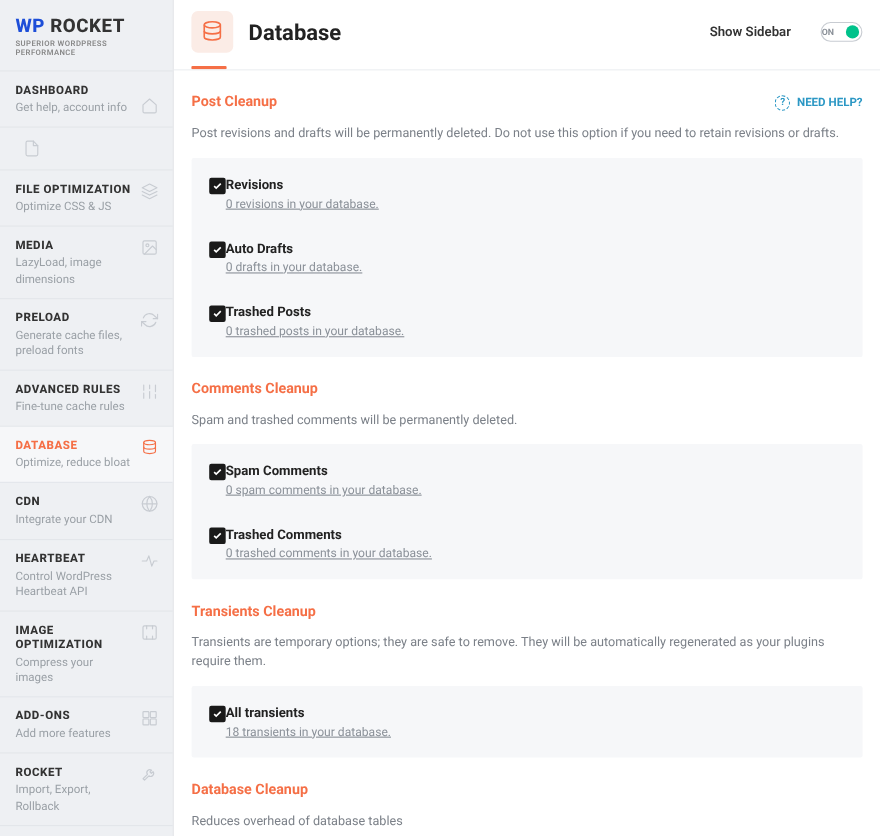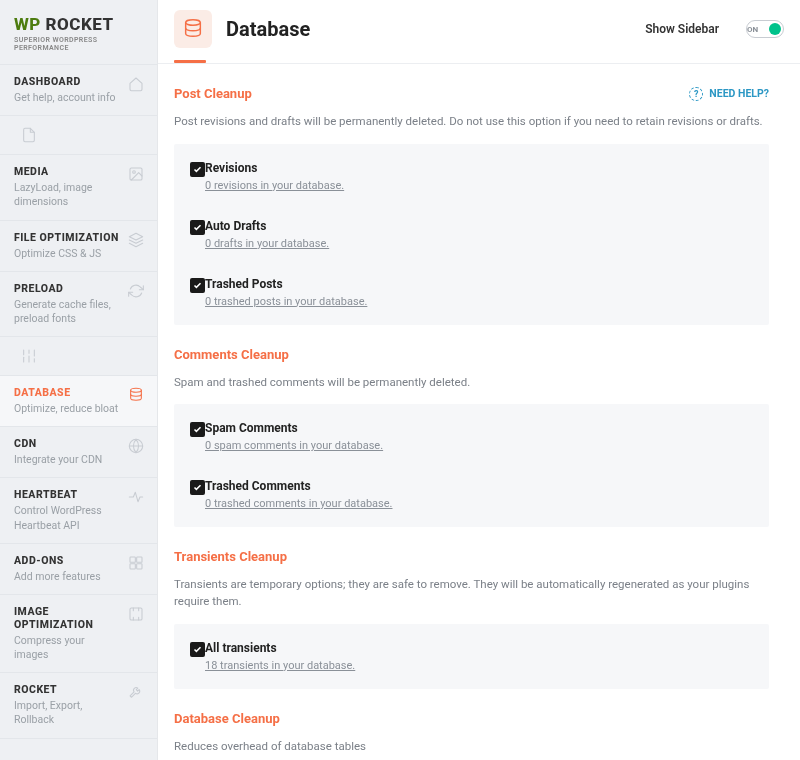--- a/index.html
+++ b/index.html
@@ -1,25 +1,25 @@
 <!DOCTYPE html>
 <html><head>
 <meta charset="utf-8">
 <style>
   html,body{margin:0;padding:0;font-family:-apple-system,BlinkMacSystemFont,"Segoe UI",Roboto,Helvetica,Arial,sans-serif;font-size:13px;color:#333;background:#fff;}
   *{box-sizing:border-box;}
   .app{display:flex;width:800px;height:760px;overflow:hidden;}
   .sidebar{width:158px;min-width:158px;background:#eef0f3;display:flex;flex-direction:column;border-right:1px solid #e5e7ea;}
   .logo{padding:14px 10px 12px 14px;color:#333;}
   .logo-top{font-weight:800;font-size:17px;letter-spacing:0.5px;}
-  .logo-top .wp{color:#4d7c0f;}
+  .logo-top .wp{color:#1d4ed8;}
   .logo-sub{font-size:7px;letter-spacing:0.4px;color:#888;margin-top:2px;font-weight:600;}
   .nav{display:flex;flex-direction:column;}
   .nav-item{display:flex;justify-content:space-between;align-items:flex-start;padding:10px 12px 10px 14px;border-bottom:1px solid #e3e6ea;cursor:pointer;}
-  .nav-item:first-child{border-top:1px solid #e3e6ea;}
+  .nav-item:first-child{border-top:1px solid #e3e6ea;align-items:flex-end;}
   .nav-text{display:flex;flex-direction:column;min-width:0;}
   .nav-label{font-size:10.5px;font-weight:800;letter-spacing:0.5px;color:#333;}
   .nav-sub{font-size:10.5px;color:#9aa0a6;line-height:1.35;margin-top:3px;}
   .nav-icon{width:18px;height:18px;margin-left:6px;flex-shrink:0;display:flex;align-items:center;justify-content:center;color:#c8ccd2;}
   .nav-item.active .nav-label{color:#f56f46;}
   .nav-item.active .nav-icon{color:#f56f46;}
   .nav-item.active{background:#f6f7f9;}
 
   .main{flex:1;display:flex;flex-direction:column;overflow:hidden;}
   .header{display:flex;align-items:center;justify-content:space-between;padding:10px 16px 0 16px;}
@@ -27,21 +27,21 @@
   .header-icon{width:38px;height:38px;border-radius:6px;background:#fbece6;display:flex;align-items:center;justify-content:center;color:#f56f46;}
   .header-title{font-size:20px;font-weight:700;color:#222;}
   .header-right{display:flex;align-items:center;gap:27px;}
   .show-sidebar{font-size:12px;font-weight:600;color:#333;}
   .toggle{width:38px;height:18px;border-radius:10px;border:1px solid #c8ccd2;background:#fff;position:relative;display:flex;align-items:center;cursor:pointer;}
   .toggle-label{font-size:8px;color:#8a9098;position:absolute;left:0;font-weight:700;}
   .toggle-knob{width:12px;height:12px;border-radius:50%;background:#00c28b;position:absolute;right:2px;}
   .tab-underline{margin:12px 16px 0 16px;height:3px;width:32px;background:#f56f46;border-radius:1px;}
   .divider{height:1px;background:#eceef1;margin-top:0;}
 
-  .content{flex:1;overflow-y:auto;padding:0 31px 20px 16px;}
+  .content{flex:1;overflow-y:auto;padding:0 16px 20px 16px;}
   .section{margin-top:22px;}
   .section-head{display:flex;align-items:center;justify-content:space-between;}
   .section-title{font-size:13px;font-weight:700;color:#f56f46;}
   .need-help{display:flex;align-items:center;gap:6px;font-size:10.5px;color:#2b97c4;font-weight:700;}
   .need-help-icon{width:14px;height:14px;border:1.5px dashed #2b97c4;border-radius:50%;display:flex;align-items:center;justify-content:center;font-size:9px;}
   .section-desc{font-size:11.5px;color:#7b8088;margin-top:12px;line-height:1.45;}
   .card{background:#f6f7f9;border-radius:2px;margin-top:14px;padding:4px 16px;}
   .opt{display:flex;padding:13px 0;}
   .opt+.opt{border-top:1px solid #ececef00;}
   .chk{width:15px;height:15px;min-width:15px;background:#1a1a1a;border-radius:2px;display:flex;align-items:center;justify-content:center;margin-top:1px;cursor:pointer;}
@@ -80,58 +80,62 @@
         <div class="nav-item">
     <span class="nav-icon">
             <svg width="16" height="16" viewBox="0 0 24 24" fill="none" stroke="currentColor" stroke-width="1.6" stroke-linecap="round" stroke-linejoin="round">
               <path d="M14 2H6a2 2 0 0 0-2 2v16a2 2 0 0 0 2 2h12a2 2 0 0 0 2-2V8z"></path>
               <path d="M14 2v6h6"></path>
             </svg>
           </span>
         </div>
         <div class="nav-item">
     <div class="nav-text">
+      <span class="nav-label">FILE OPTIMIZATION</span>
+      <span class="nav-sub">Optimize CSS &amp; JS</span>
+    </div>
+    <span class="nav-icon">
+            <svg width="16" height="16" viewBox="0 0 24 24" fill="none" stroke="currentColor" stroke-width="1.6" stroke-linecap="round" stroke-linejoin="round">
+              <polygon points="12 2 2 7 12 12 22 7 12 2"></polygon>
+              <polyline points="2 17 12 22 22 17"></polyline>
+              <polyline points="2 12 12 17 22 12"></polyline>
+            </svg>
+          </span>
+        </div>
+        <div class="nav-item">
+    <div class="nav-text">
       <span class="nav-label">MEDIA</span>
       <span class="nav-sub">LazyLoad, image dimensions</span>
     </div>
     <span class="nav-icon">
             <svg width="16" height="16" viewBox="0 0 24 24" fill="none" stroke="currentColor" stroke-width="1.6" stroke-linecap="round" stroke-linejoin="round">
               <rect x="3" y="3" width="18" height="18" rx="2"></rect>
               <circle cx="9" cy="9" r="2"></circle>
               <path d="M21 15l-5-5L5 21"></path>
             </svg>
           </span>
         </div>
         <div class="nav-item">
     <div class="nav-text">
-      <span class="nav-label">FILE OPTIMIZATION</span>
-      <span class="nav-sub">Optimize CSS &amp; JS</span>
-    </div>
-    <span class="nav-icon">
-            <svg width="16" height="16" viewBox="0 0 24 24" fill="none" stroke="currentColor" stroke-width="1.6" stroke-linecap="round" stroke-linejoin="round">
-              <polygon points="12 2 2 7 12 12 22 7 12 2"></polygon>
-              <polyline points="2 17 12 22 22 17"></polyline>
-              <polyline points="2 12 12 17 22 12"></polyline>
-            </svg>
-          </span>
-        </div>
-        <div class="nav-item">
-    <div class="nav-text">
       <span class="nav-label">PRELOAD</span>
       <span class="nav-sub">Generate cache files, preload fonts</span>
     </div>
     <span class="nav-icon">
             <svg width="16" height="16" viewBox="0 0 24 24" fill="none" stroke="currentColor" stroke-width="1.6" stroke-linecap="round" stroke-linejoin="round">
               <polyline points="23 4 23 10 17 10"></polyline>
               <polyline points="1 20 1 14 7 14"></polyline>
               <path d="M3.5 9a9 9 0 0 1 14.9-3L23 10M1 14l4.6 4a9 9 0 0 0 14.9-3"></path>
             </svg>
           </span>
         </div>
         <div class="nav-item">
+    <div class="nav-text">
+      <span class="nav-label">ADVANCED RULES</span>
+      <span class="nav-sub">Fine-tune cache rules</span>
+    </div>
     <span class="nav-icon">
             <svg width="16" height="16" viewBox="0 0 24 24" fill="none" stroke="currentColor" stroke-width="1.6" stroke-linecap="round" stroke-linejoin="round">
               <line x1="4" y1="21" x2="4" y2="14"></line>
               <line x1="4" y1="10" x2="4" y2="3"></line>
               <line x1="12" y1="21" x2="12" y2="12"></line>
               <line x1="12" y1="8" x2="12" y2="3"></line>
               <line x1="20" y1="21" x2="20" y2="16"></line>
               <line x1="20" y1="12" x2="20" y2="3"></line>
             </svg>
           </span>
@@ -167,41 +171,41 @@
       <span class="nav-sub">Control WordPress Heartbeat API</span>
     </div>
     <span class="nav-icon">
             <svg width="16" height="16" viewBox="0 0 24 24" fill="none" stroke="currentColor" stroke-width="1.6" stroke-linecap="round" stroke-linejoin="round">
               <path d="M22 12h-4l-3 7-4-14-3 7H2"></path>
             </svg>
           </span>
         </div>
         <div class="nav-item">
     <div class="nav-text">
+      <span class="nav-label">IMAGE OPTIMIZATION</span>
+      <span class="nav-sub">Compress your images</span>
+    </div>
+    <span class="nav-icon">
+            <svg width="16" height="16" viewBox="0 0 24 24" fill="none" stroke="currentColor" stroke-width="1.6" stroke-linecap="round" stroke-linejoin="round">
+              <rect x="3" y="3" width="18" height="18" rx="2"></rect>
+              <path d="M8 3v4M16 3v4M8 21v-4M16 21v-4"></path>
+            </svg>
+          </span>
+        </div>
+        <div class="nav-item">
+    <div class="nav-text">
       <span class="nav-label">ADD-ONS</span>
       <span class="nav-sub">Add more features</span>
     </div>
     <span class="nav-icon">
             <svg width="16" height="16" viewBox="0 0 24 24" fill="none" stroke="currentColor" stroke-width="1.6" stroke-linecap="round" stroke-linejoin="round">
               <rect x="3" y="3" width="8" height="8" rx="1"></rect>
               <rect x="13" y="3" width="8" height="8" rx="1"></rect>
               <rect x="3" y="13" width="8" height="8" rx="1"></rect>
               <rect x="13" y="13" width="8" height="8" rx="1"></rect>
-            </svg>
-          </span>
-        </div>
-        <div class="nav-item">
-    <div class="nav-text">
-      <span class="nav-label">IMAGE OPTIMIZATION</span>
-      <span class="nav-sub">Compress your images</span>
-    </div>
-    <span class="nav-icon">
-            <svg width="16" height="16" viewBox="0 0 24 24" fill="none" stroke="currentColor" stroke-width="1.6" stroke-linecap="round" stroke-linejoin="round">
-              <rect x="3" y="3" width="18" height="18" rx="2"></rect>
-              <path d="M8 3v4M16 3v4M8 21v-4M16 21v-4"></path>
             </svg>
           </span>
         </div>
         <div class="nav-item">
     <div class="nav-text">
       <span class="nav-label">ROCKET</span>
       <span class="nav-sub">Import, Export, Rollback</span>
     </div>
     <span class="nav-icon">
             <svg width="16" height="16" viewBox="0 0 24 24" fill="none" stroke="currentColor" stroke-width="1.6" stroke-linecap="round" stroke-linejoin="round">

